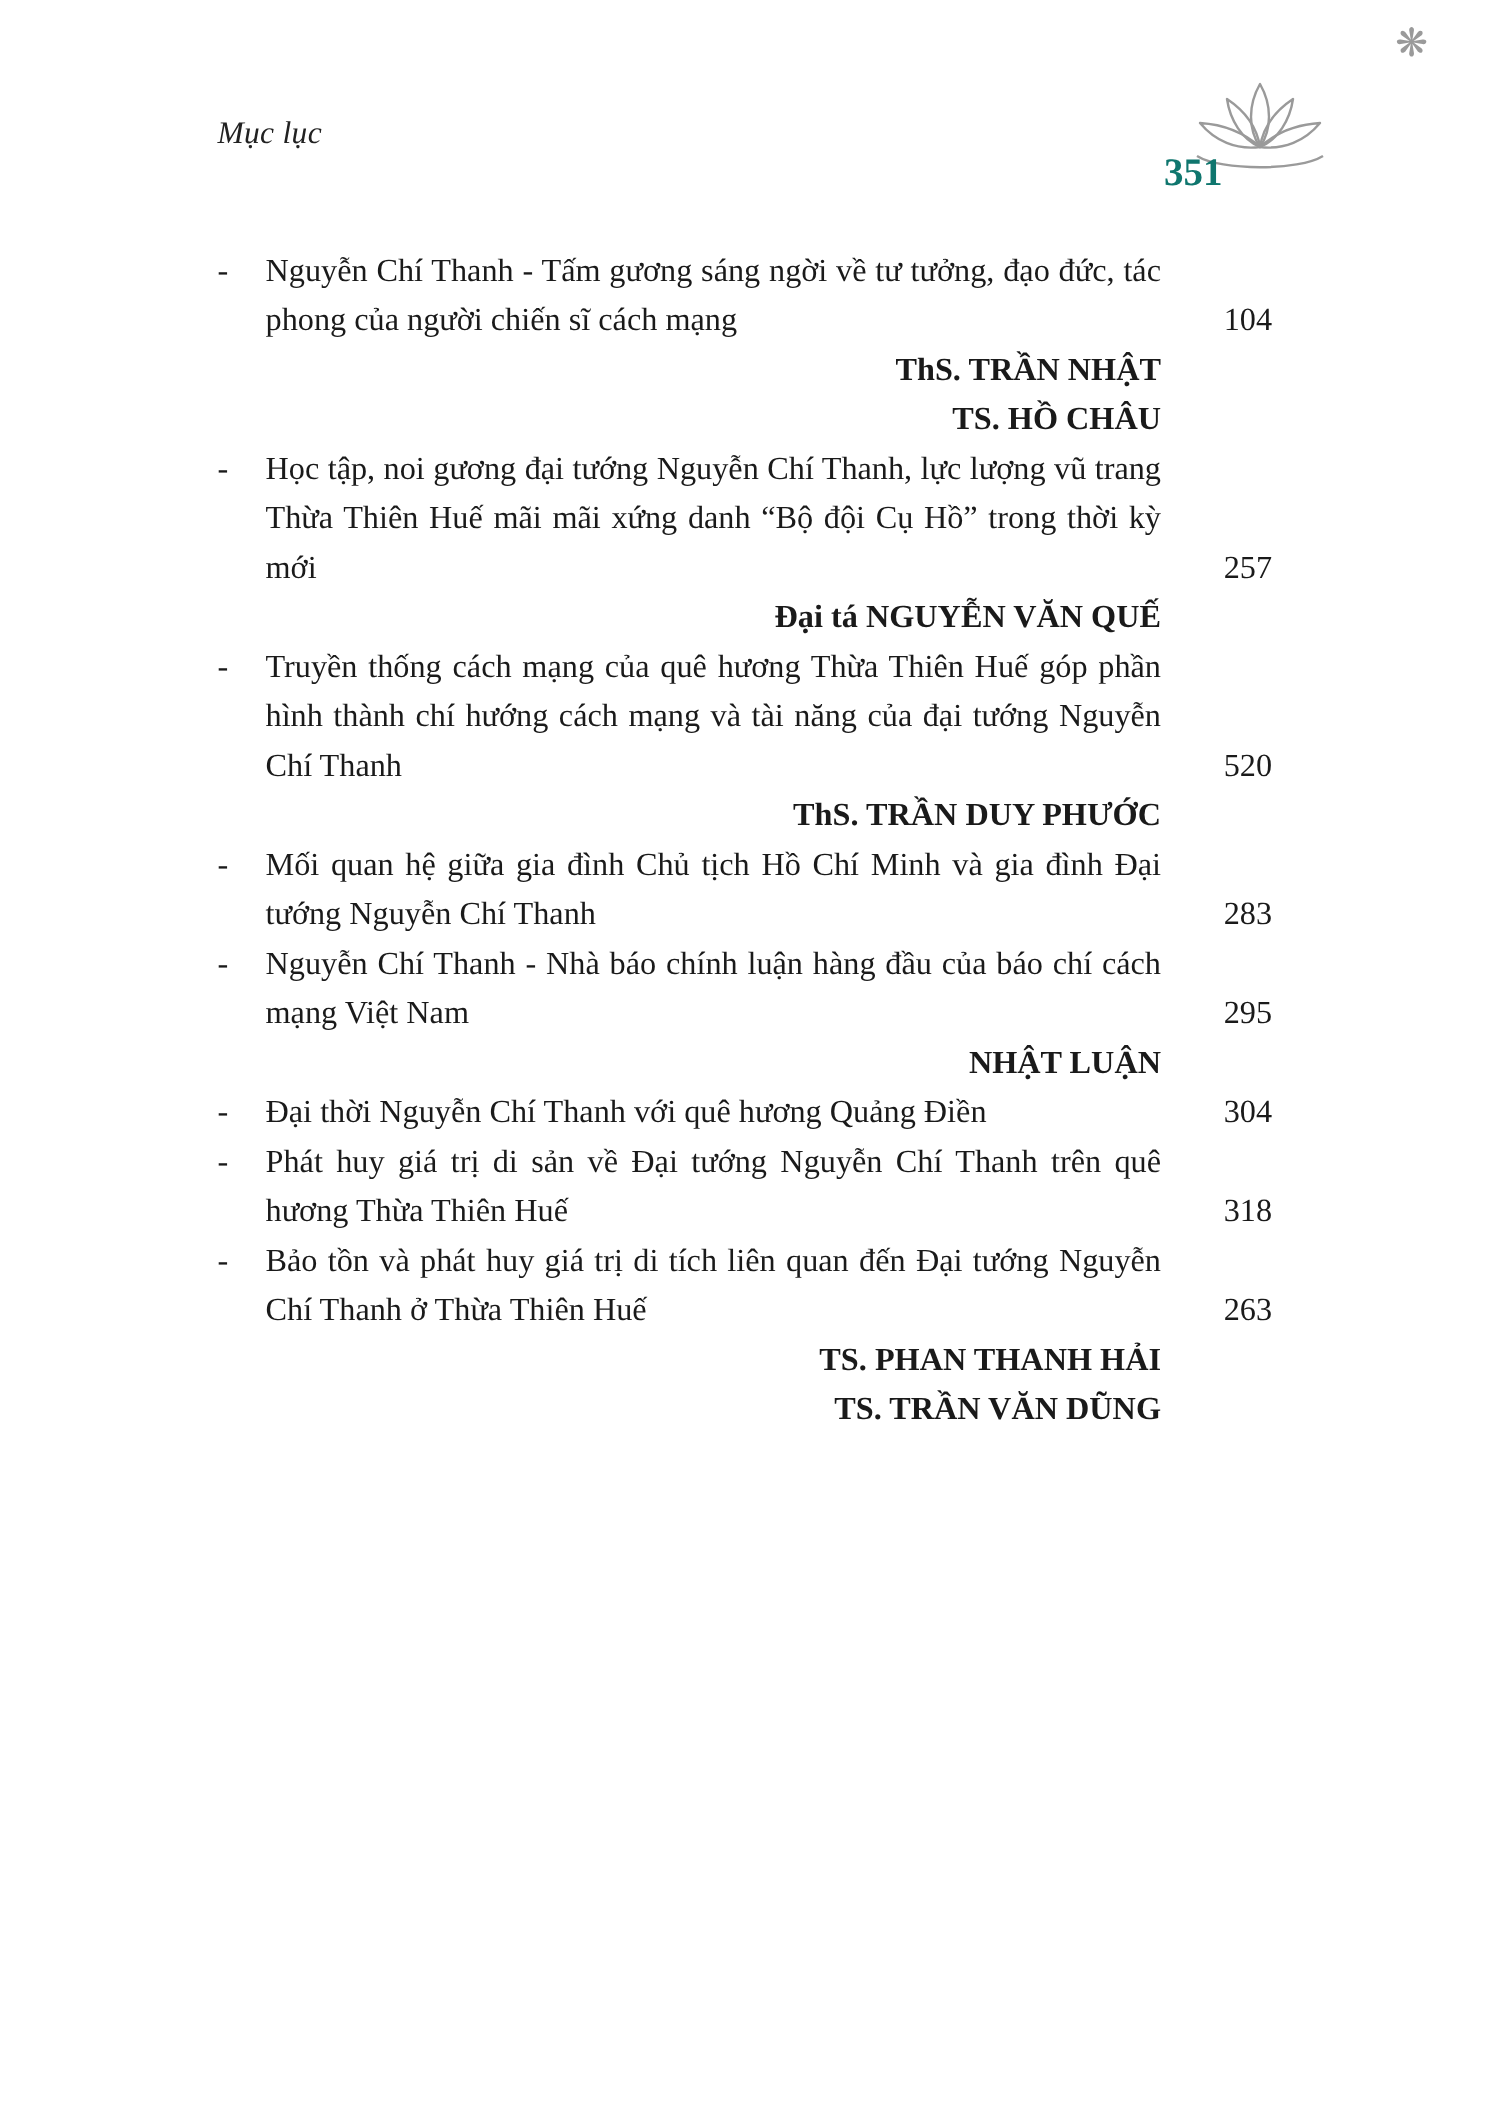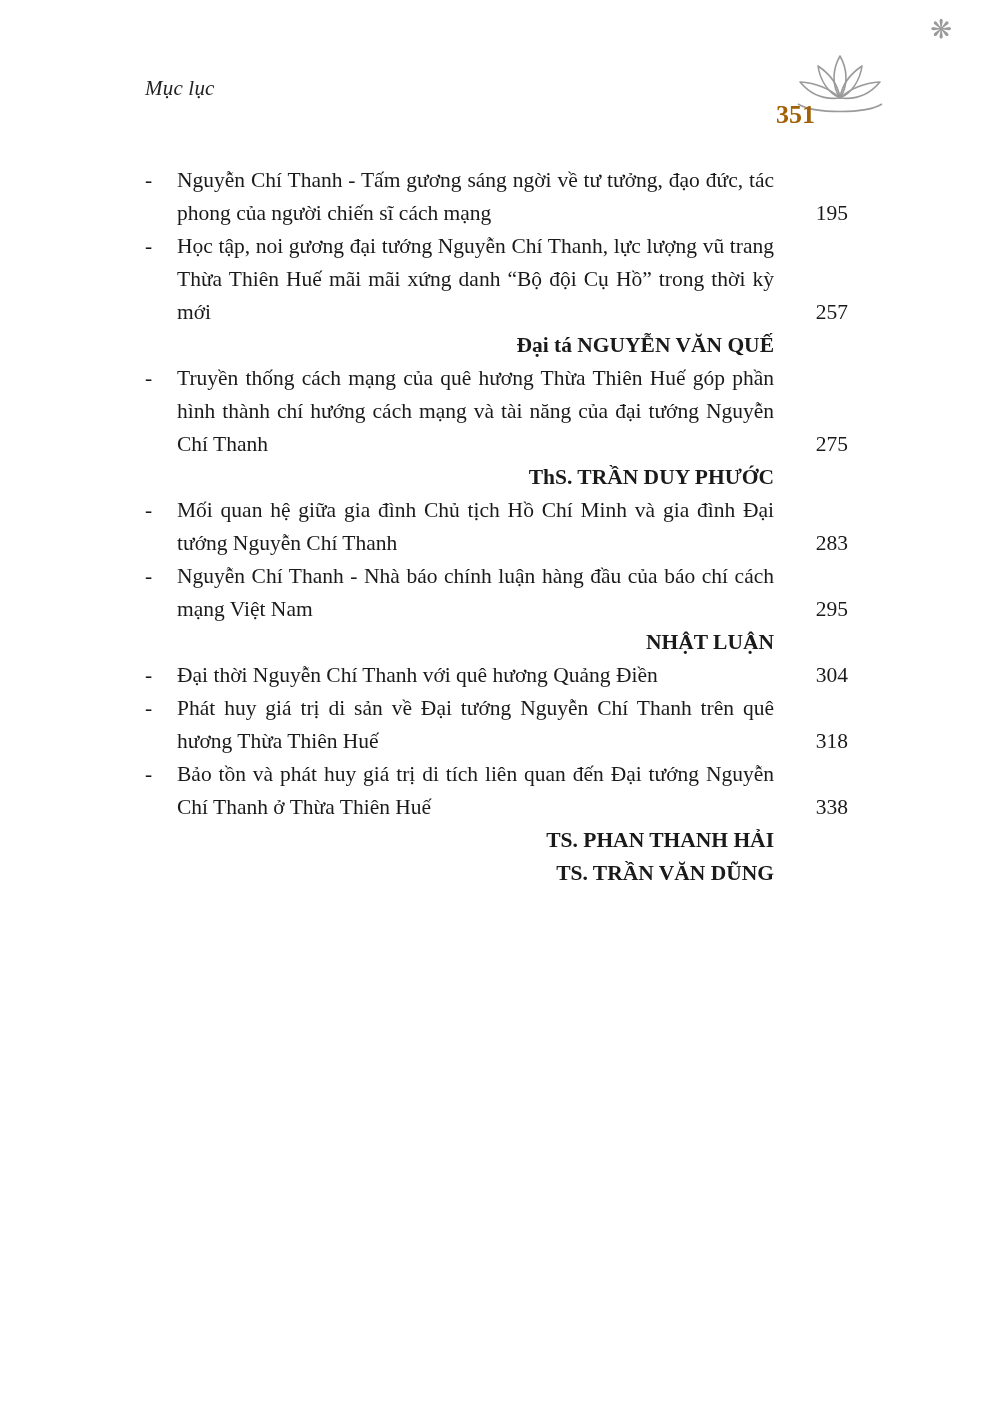--- a/index.html
+++ b/index.html
@@ -50,21 +50,21 @@
     position: absolute;
     top: 0;
     right: 0;
   }
   .folio-number {
     position: absolute;
     left: 14px;
     bottom: 4px;
     font-size: 26px;
     font-weight: bold;
-    color: #a16207;
+    color: #0f766e;
   }
   
   .toc-list {
     margin-top: 32px;
     font-size: 21.5px;
     line-height: 33px;
   }
   .entry-row {
     display: flex;
     align-items: stretch;
@@ -115,40 +115,44 @@
       </svg>
       <span class="folio-number">351</span>
     </div>
   </div>
 
   <div class="toc-list">
   <div class="entry">
     <div class="entry-row">
       <span class="dash">-</span>
       <div class="entry-title">Nguyễn Chí Thanh - Tấm gương sáng ngời  về tư tưởng, đạo đức, tác phong của người chiến sĩ cách mạng</div>
-      <div class="entry-page">195</div>
-    </div>
+      <div class="entry-page">104</div>
+    </div>
+    <div class="entry-authors">
+          <div class="author">ThS. TRẦN NHẬT</div>
+          <div class="author">TS. HỒ CHÂU</div>
+        </div>
   </div>
 
   <div class="entry">
     <div class="entry-row">
       <span class="dash">-</span>
       <div class="entry-title">Học tập, noi gương đại tướng Nguyễn Chí Thanh, lực lượng vũ trang Thừa Thiên Huế mãi mãi xứng danh “Bộ đội Cụ Hồ” trong thời kỳ mới</div>
       <div class="entry-page">257</div>
     </div>
     <div class="entry-authors">
           <div class="author">Đại tá NGUYỄN VĂN QUẾ</div>
         </div>
   </div>
 
   <div class="entry">
     <div class="entry-row">
       <span class="dash">-</span>
       <div class="entry-title">Truyền thống cách mạng của quê hương Thừa Thiên Huế góp phần hình thành chí hướng cách mạng và tài năng của đại tướng Nguyễn Chí Thanh</div>
-      <div class="entry-page">275</div>
+      <div class="entry-page">520</div>
     </div>
     <div class="entry-authors">
           <div class="author">ThS. TRẦN DUY PHƯỚC</div>
         </div>
   </div>
 
   <div class="entry">
     <div class="entry-row">
       <span class="dash">-</span>
       <div class="entry-title">Mối quan hệ giữa gia đình Chủ tịch Hồ Chí Minh và gia đình Đại tướng Nguyễn Chí Thanh</div>
@@ -180,21 +184,21 @@
       <span class="dash">-</span>
       <div class="entry-title">Phát huy giá trị di sản về Đại tướng Nguyễn Chí Thanh trên quê hương Thừa Thiên Huế</div>
       <div class="entry-page">318</div>
     </div>
   </div>
 
   <div class="entry">
     <div class="entry-row">
       <span class="dash">-</span>
       <div class="entry-title">Bảo tồn và phát huy giá trị di tích liên quan đến Đại tướng Nguyễn Chí Thanh ở Thừa Thiên Huế</div>
-      <div class="entry-page">338</div>
+      <div class="entry-page">263</div>
     </div>
     <div class="entry-authors">
           <div class="author">TS. PHAN THANH HẢI</div>
           <div class="author">TS. TRẦN VĂN DŨNG</div>
         </div>
   </div>
 </div>
 
 </div>
 

